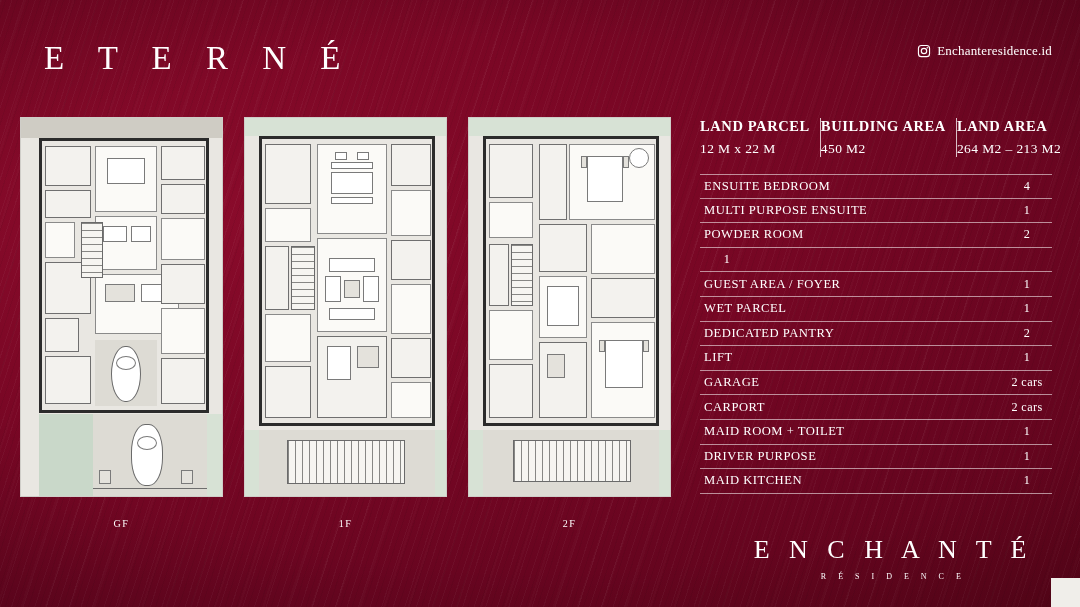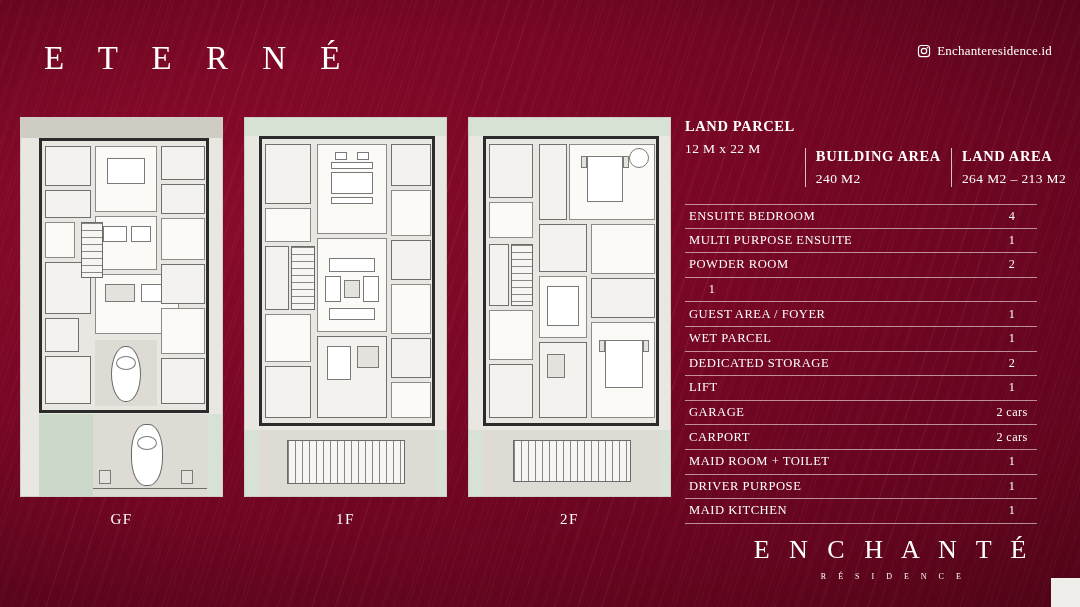--- a/index.html
+++ b/index.html
@@ -88,22 +88,22 @@
   .plan-card {
     width: 203px;
     height: 380px;
     background: #e9e7e2;
     border: 1px solid #cfcdc8;
     position: relative;
     overflow: hidden;
   }
   .plan-label {
     text-align: center;
-    margin-top: 14px;
-    font-size: 15px;
+    margin-top: 21px;
+    font-size: 10px;
     letter-spacing: 1.5px;
     color: #ffffff;
   }
 
   
   .pl { position: absolute; }
   .wall { background: #2b2b2b; }
   .room { background: #f3f2ee; border: 1px solid #6f6f6f; }
   .room-lt { background: #fbfaf7; border: 1px solid #8a8a8a; }
   .grass { background: #c9d8c9; }
@@ -126,36 +126,34 @@
     background: #f6f5f1;
     border: 1px solid #6a6a6a;
     background-image: repeating-linear-gradient(to right, rgba(0,0,0,0.45) 0 1px, rgba(0,0,0,0) 1px 7px);
   }
   .circ { border-radius: 50%; background: #ffffff; border: 1px solid #7a7a7a; }
   .thinline { background: #6d6d6d; }
 
   
   .specs {
     position: absolute;
-    left: 685px;
+    left: 700px;
     top: 118px;
     width: 352px;
   }
   .spec-head {
     display: flex;
     align-items: flex-start;
     padding-bottom: 9px;
   }
   .spec-head-col {
     padding-right: 10px;
   }
   .spec-head-col + .spec-head-col {
     border-left: 1px solid rgba(255,255,255,0.75);
-    padding-left: 10px;
-    margin-top: 30px;
   }
   .sh-title {
     font-size: 14.5px;
     letter-spacing: 0.6px;
     font-weight: bold;
     white-space: nowrap;
   }
   .sh-value {
     font-size: 13.5px;
     letter-spacing: 0.4px;
@@ -382,21 +380,21 @@
 </div>
 
 <div class="specs">
   <div class="spec-head">
     <div class="spec-head-col">
       <div class="sh-title">LAND PARCEL</div>
       <div class="sh-value">12 M x 22 M</div>
     </div>
     <div class="spec-head-col">
       <div class="sh-title">BUILDING AREA</div>
-      <div class="sh-value">240 M2</div>
+      <div class="sh-value">450 M2</div>
     </div>
     <div class="spec-head-col">
       <div class="sh-title">LAND AREA</div>
       <div class="sh-value">264 M2 – 213 M2</div>
     </div>
   </div>
 
   <div class="spec-rows">
     <div class="spec-row">
       <span class="spec-name">ENSUITE BEDROOM</span>
@@ -415,21 +413,21 @@
     </div>
     <div class="spec-row">
       <span class="spec-name">GUEST AREA / FOYER</span>
       <span class="spec-val">1</span>
     </div>
     <div class="spec-row">
       <span class="spec-name">WET PARCEL</span>
       <span class="spec-val">1</span>
     </div>
     <div class="spec-row">
-      <span class="spec-name">DEDICATED STORAGE</span>
+      <span class="spec-name">DEDICATED PANTRY</span>
       <span class="spec-val">2</span>
     </div>
     <div class="spec-row">
       <span class="spec-name">LIFT</span>
       <span class="spec-val">1</span>
     </div>
     <div class="spec-row">
       <span class="spec-name">GARAGE</span>
       <span class="spec-val">2 cars</span>
     </div>

